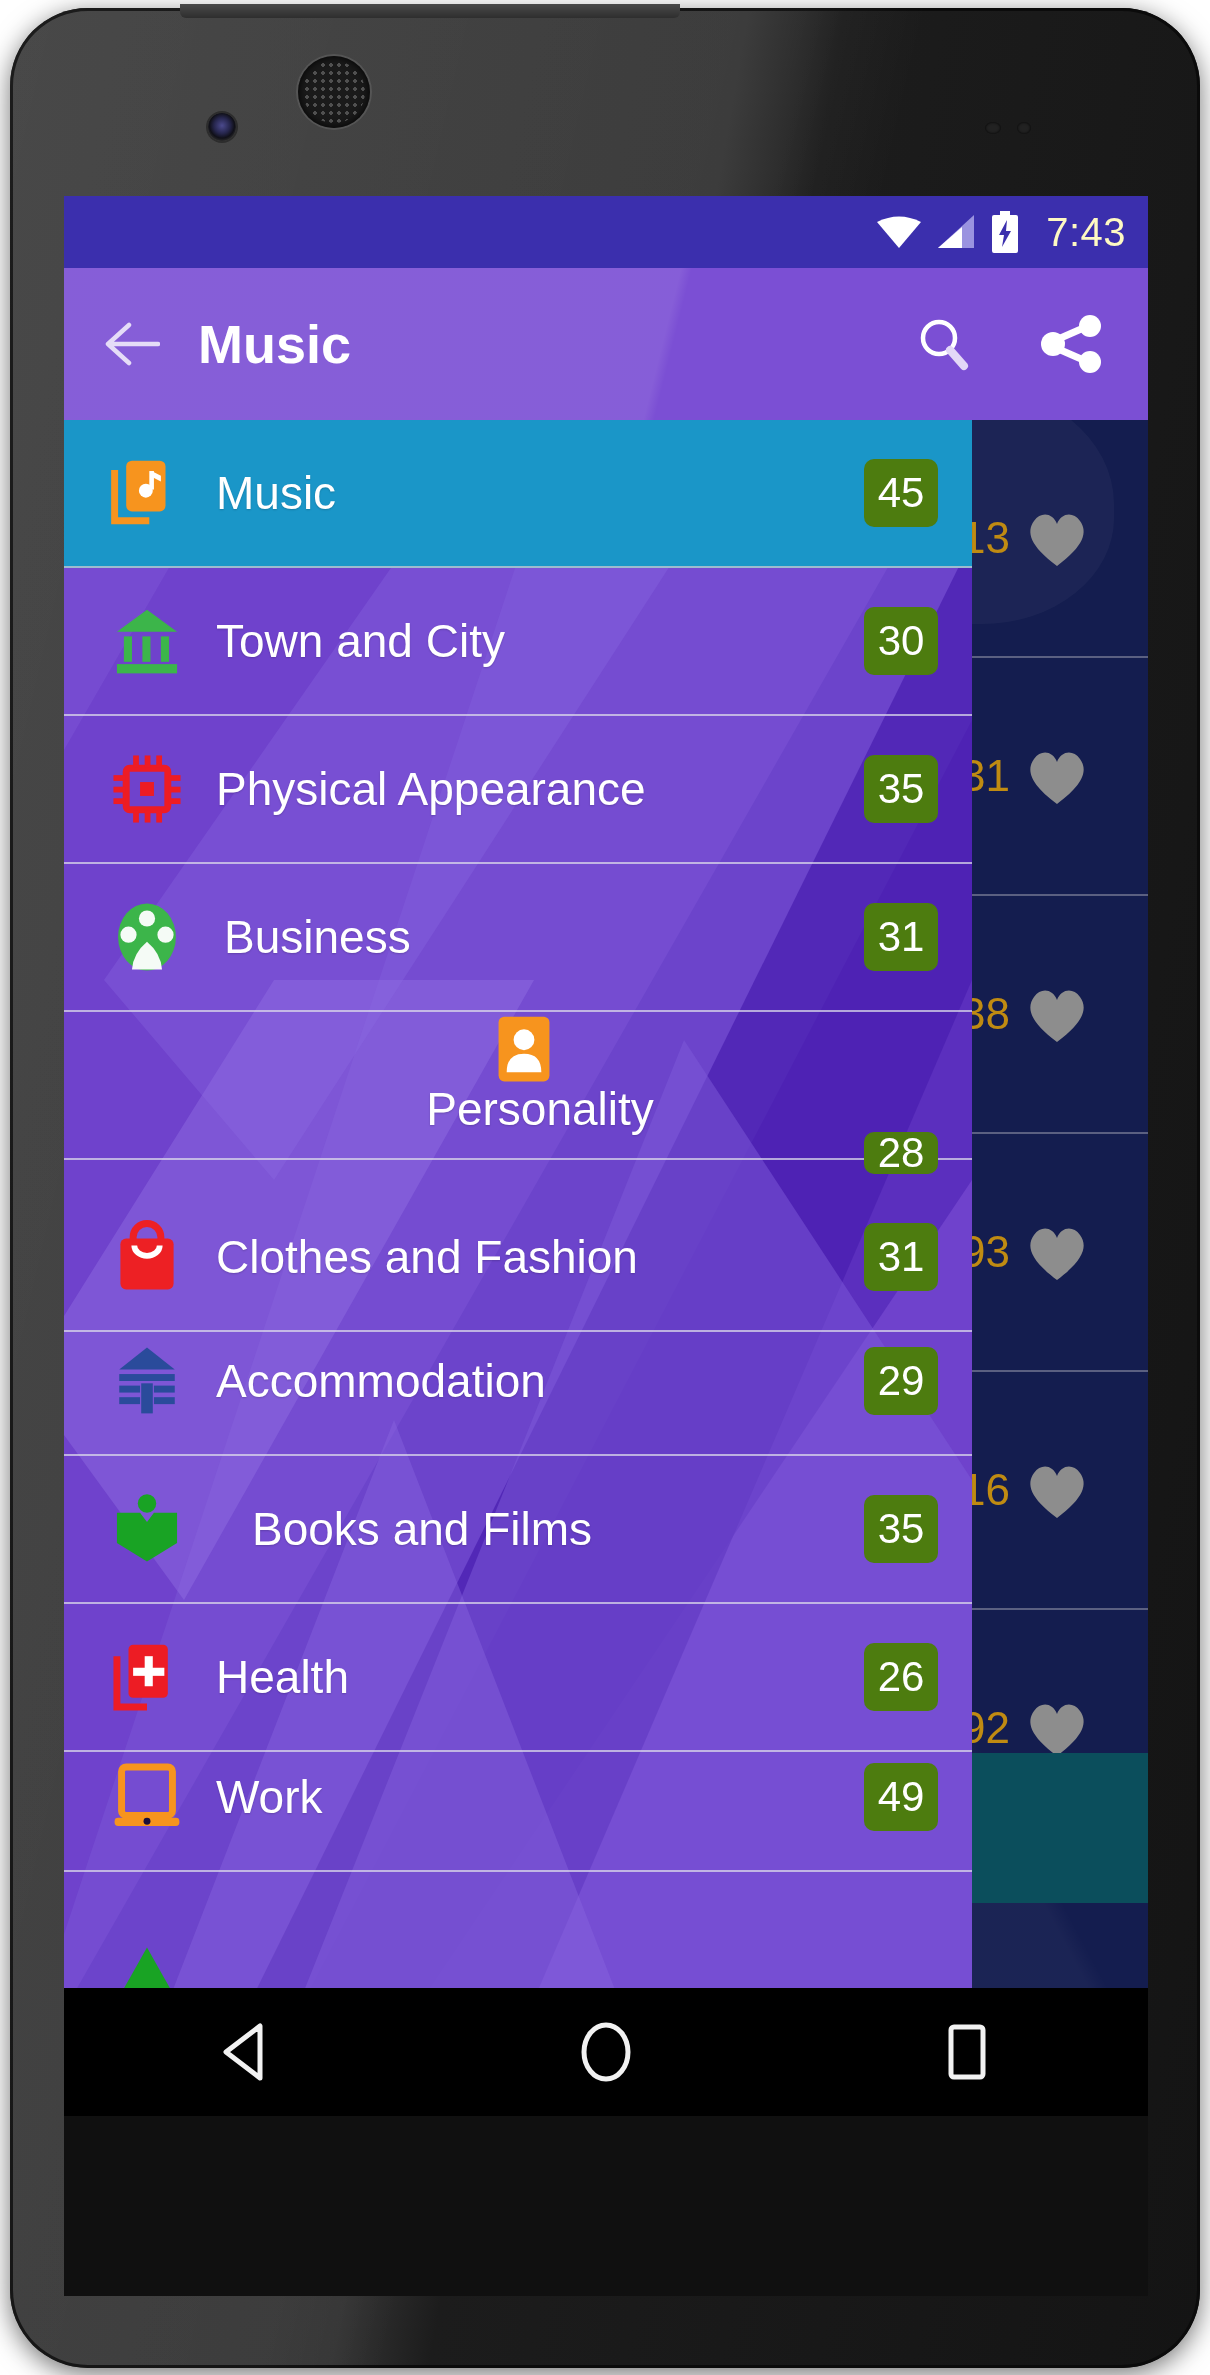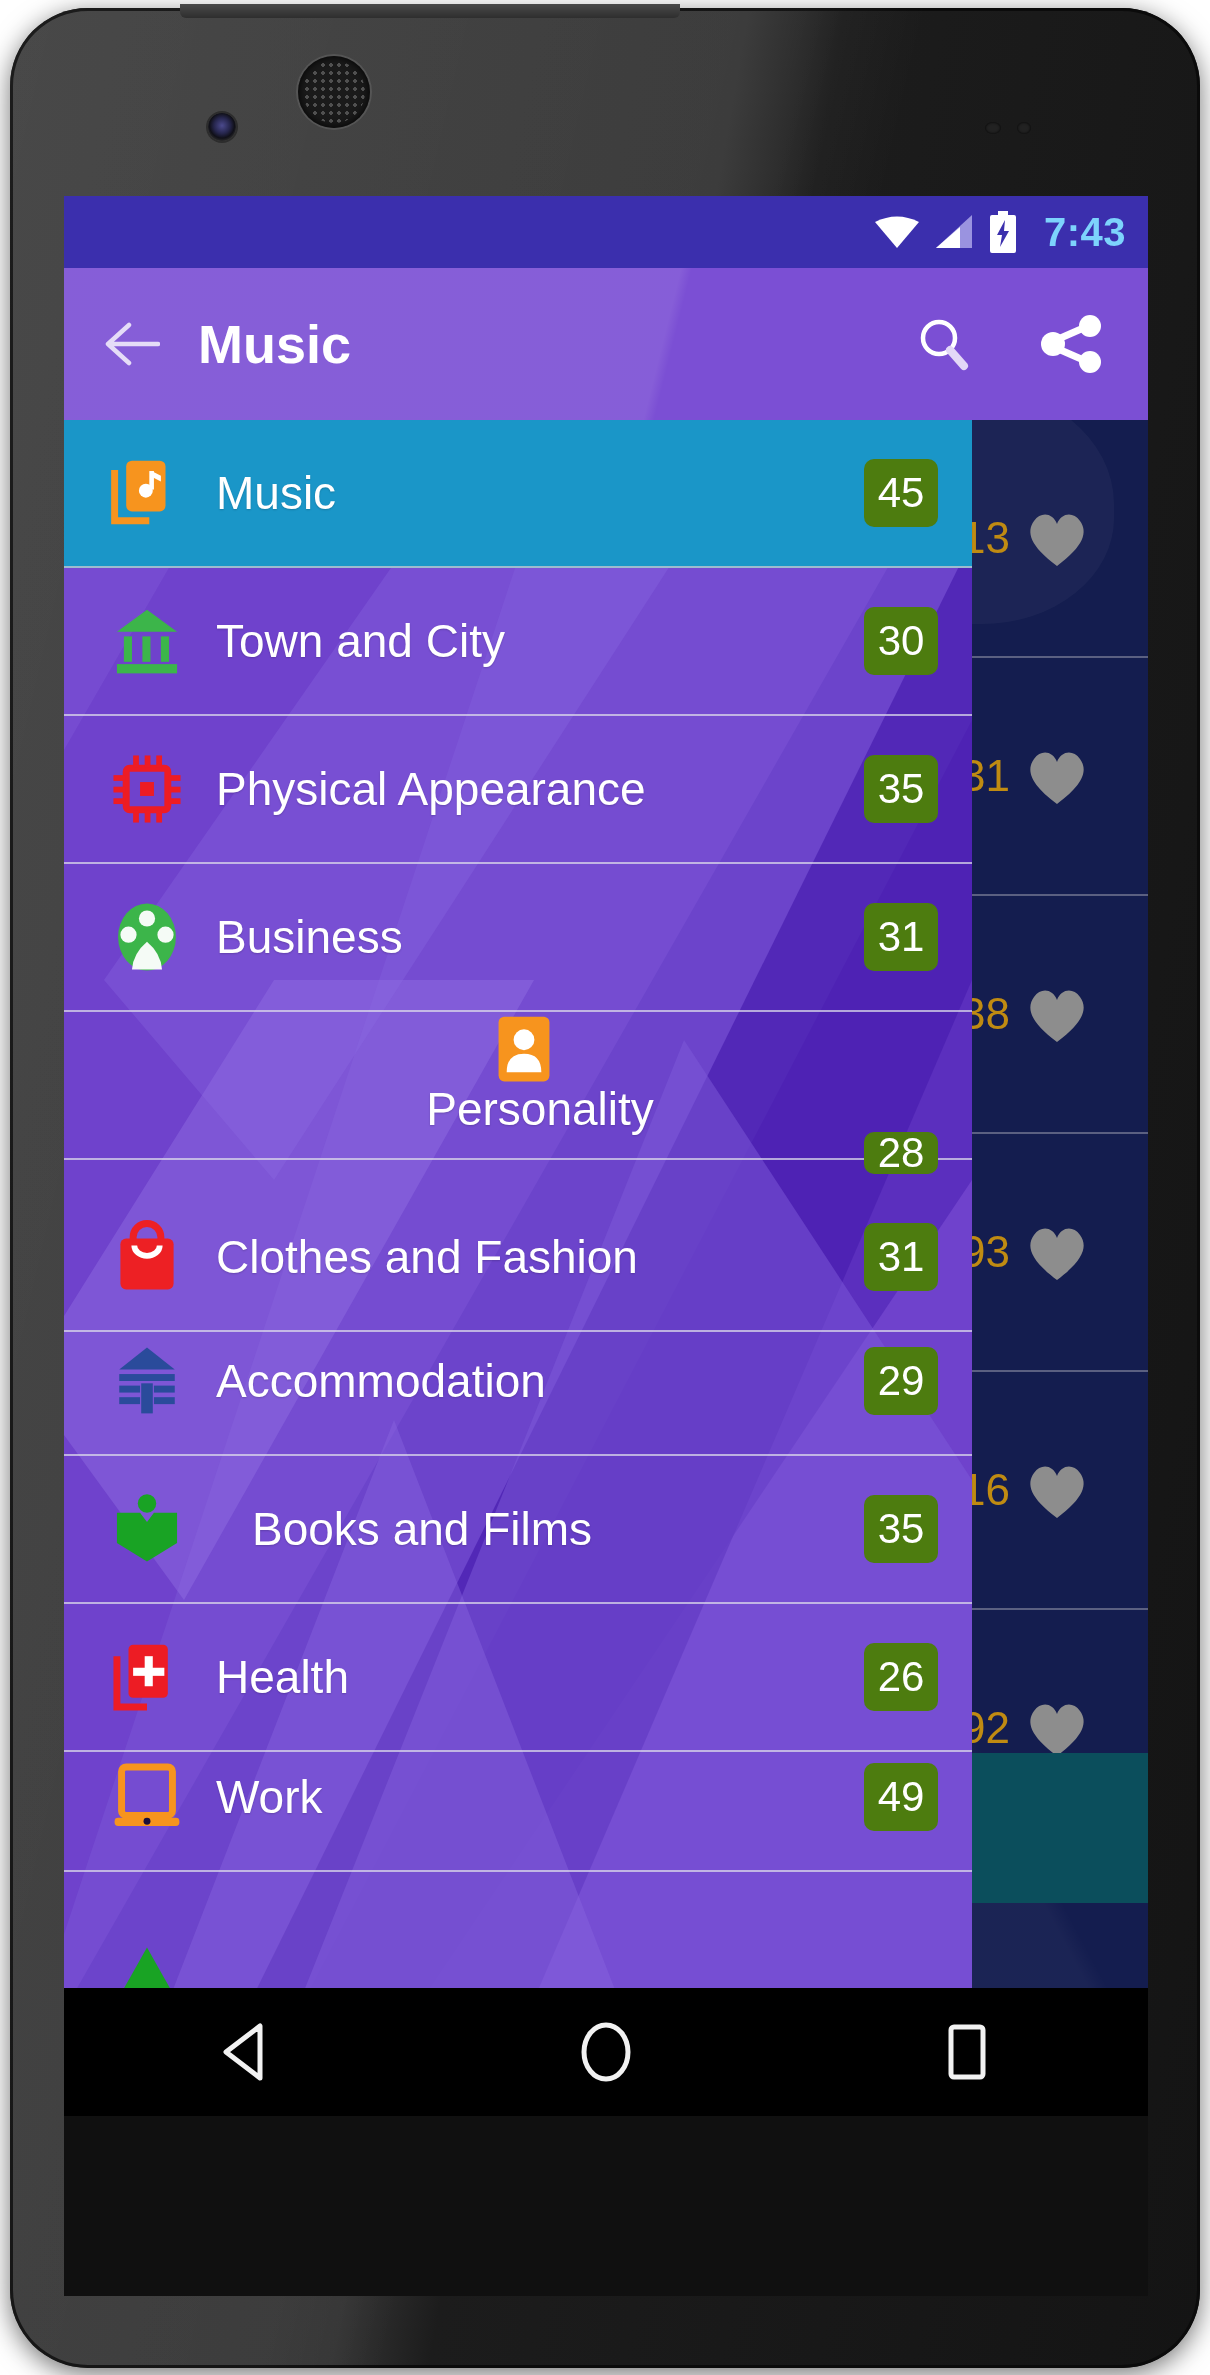--- a/index.html
+++ b/index.html
@@ -60,21 +60,21 @@
 
   
   #status-bar{
     position:absolute; left:0; top:0; width:100%; height:72px;
     background:#3b2fad;
     display:flex; align-items:center; justify-content:flex-end;
     padding-right:22px; gap:14px;
   }
   #status-bar .sb-icon{ display:flex; align-items:center; }
   #status-time{
-    color:#7dd3fc; font-size:40px; font-weight:bold; letter-spacing:.5px;
+    color:#fef9c3; font-size:40px; font-weight:normal; letter-spacing:.5px;
     margin-left:12px; line-height:1;
   }
 
   
   #app-bar{
     position:absolute; left:0; top:72px; width:100%; height:152px;
     background:#7b4fd4;
     display:flex; align-items:center; padding:0 30px;
     z-index:6;
   }
@@ -283,21 +283,21 @@
                 <rect x="3" y="40" width="10" height="5"></rect>
                   <rect x="51" y="20" width="10" height="5"></rect>
                 <rect x="51" y="30" width="10" height="5"></rect>
                 <rect x="51" y="40" width="10" height="5"></rect>
                 </g>
             </svg>
           </div>
           <div class="cat-label">Physical Appearance</div>
           <div class="cat-badge">35</div>
         </div>
-        <div class="cat-row" style="top: 444px;">
+        <div class="cat-row" style="top: 444px; gap: 8px;">
           <div class="cat-icon">
             <svg width="74" height="74" viewBox="0 0 64 64">
               <ellipse cx="32" cy="32" rx="25" ry="29" fill="#3cb54a"></ellipse>
                 <circle cx="32" cy="16" r="7" fill="#fff" opacity=".95"></circle>
                 <circle cx="16" cy="30" r="7" fill="#fff" opacity=".95"></circle>
                 <circle cx="48" cy="30" r="7" fill="#fff" opacity=".95"></circle>
                 <path d="M32 36 q-12 10 -13 24 h26 q-1 -14 -13 -24z" fill="#fff" opacity=".95"></path>
             </svg>
           </div>
           <div class="cat-label">Business</div>

